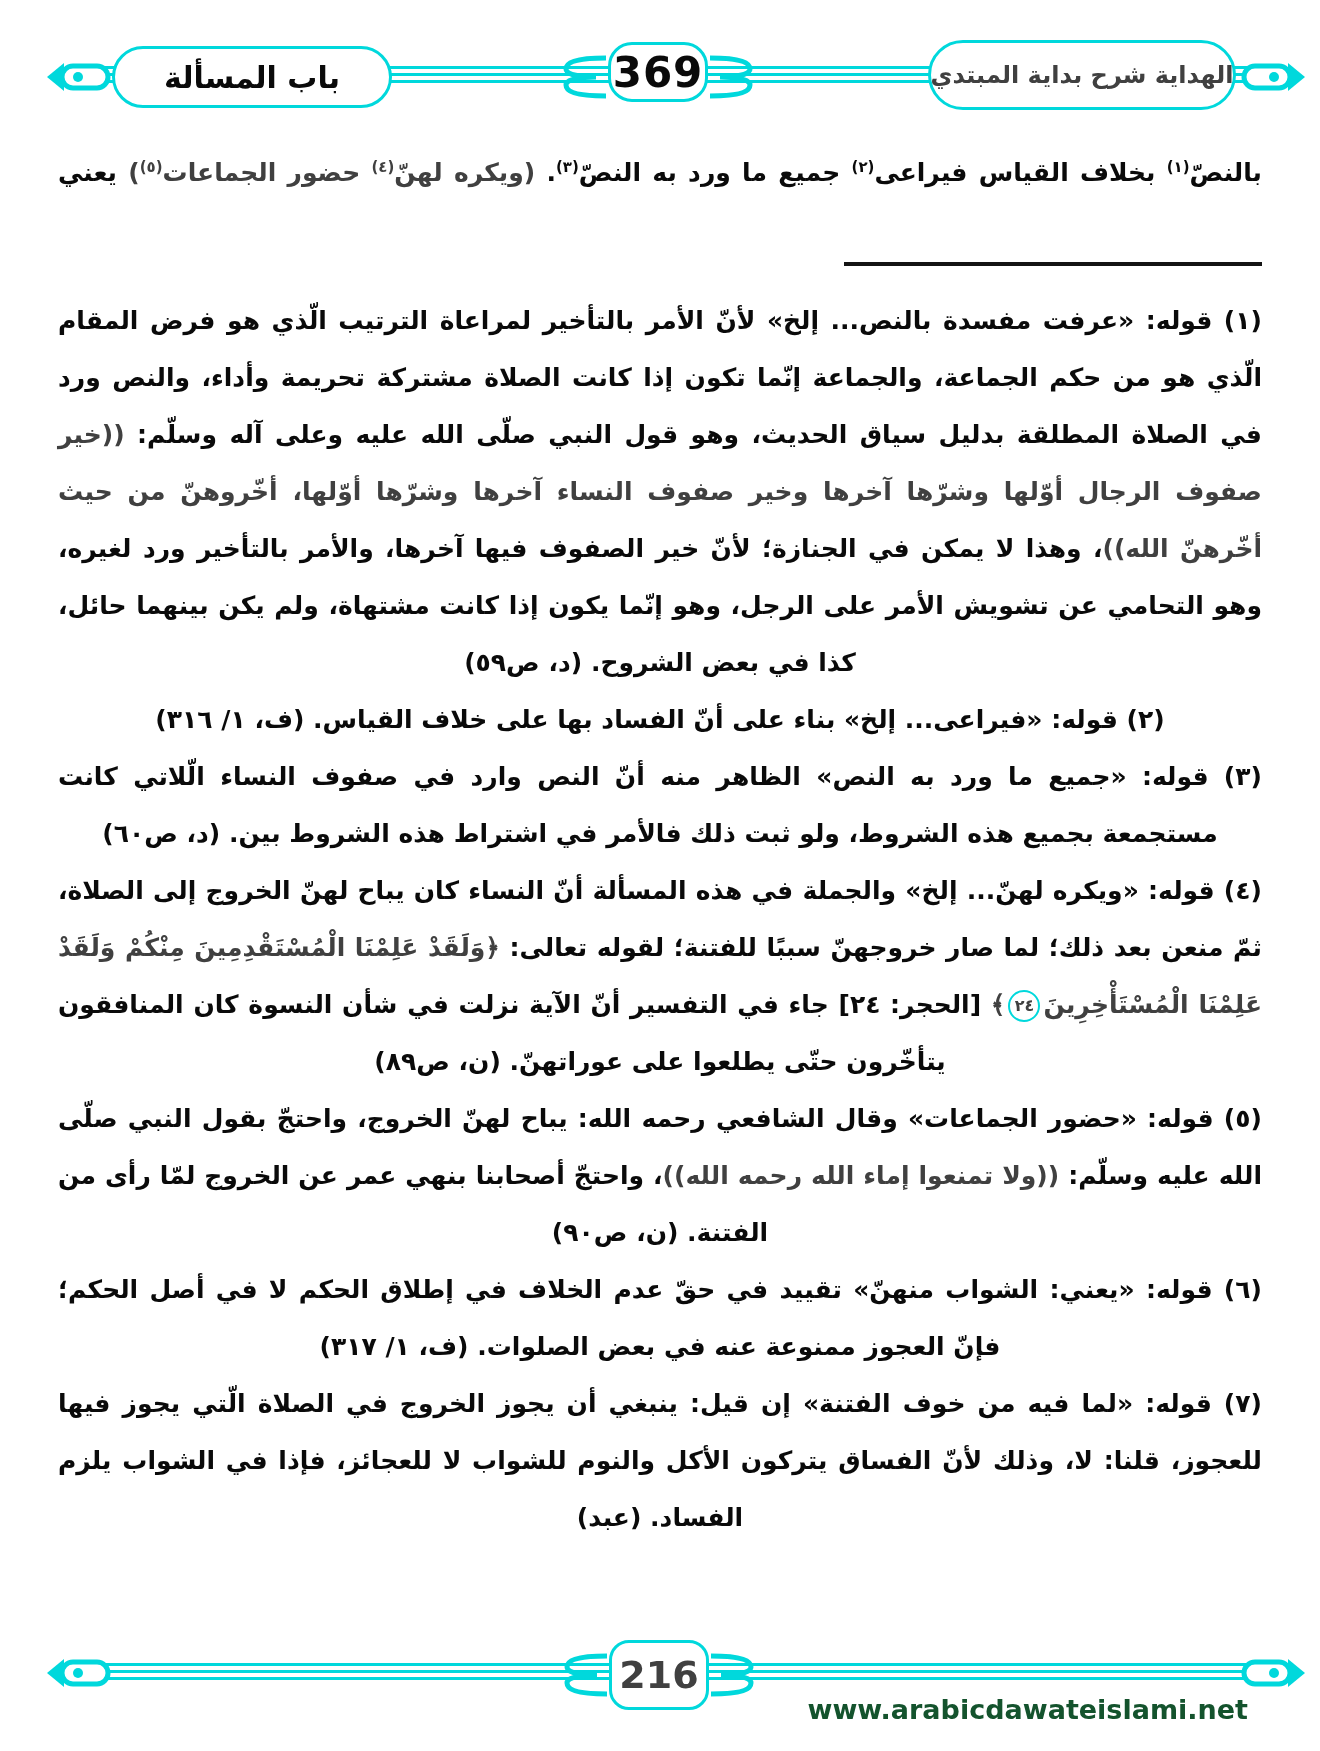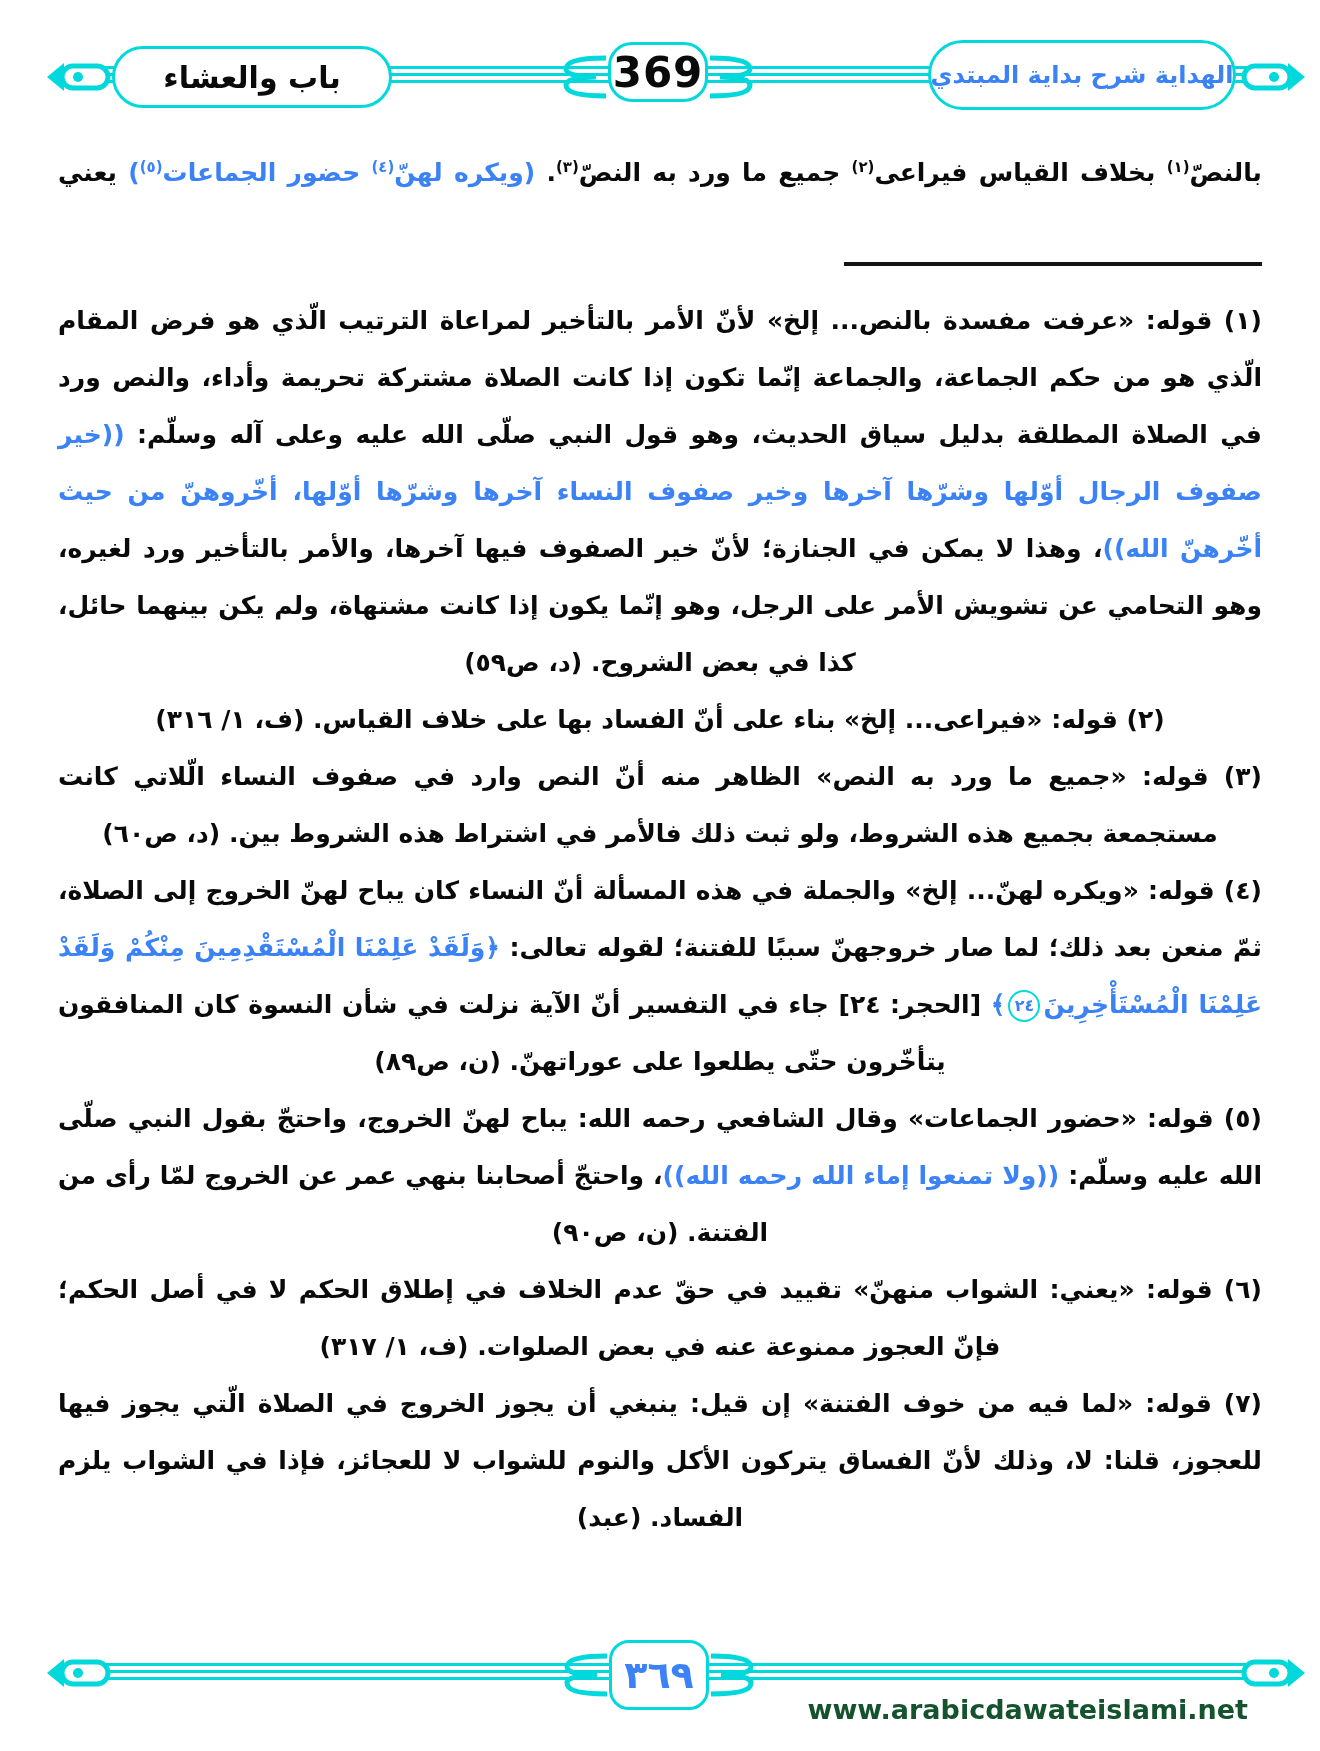--- a/index.html
+++ b/index.html
@@ -1,21 +1,21 @@
 <!DOCTYPE html>
 <html lang="ar"><head>
 <meta charset="utf-8">
 <style>
   * { margin:0; padding:0; box-sizing:border-box; }
   html,body { background:#ffffff; }
   .page {
     position:relative; width:1320px; height:1751px; background:#fff;
     font-family:"DejaVu Sans", sans-serif; overflow:hidden; color:#0a0a0a;
   }
-  .cyan { color:#3b82f6; }
+  .cyan { color:#404040; }
 
   
   .band-rule {
     position:absolute; height:17px; z-index:0;
     background:linear-gradient(to bottom,
       #00d8dc 0 3px, #fff 3px 7px,
       #00d8dc 7px 10px, #fff 10px 14px,
       #00d8dc 14px 17px);
   }
   .hdr-rule { left:70px; right:70px; top:66px; }
@@ -71,21 +71,21 @@
 
     <span class="ornament" style="left:44px; top:50px;">
       <svg width="68" height="54" viewBox="0 0 68 54">
         <path d="M3 27 L20 13 V41 Z" fill="#00d8dc"></path>
         <rect x="18" y="16" width="46" height="22" rx="11" fill="#fff" stroke="#00d8dc" stroke-width="5"></rect>
         <circle cx="34" cy="27" r="5" fill="#00d8dc"></circle>
       </svg>
     </span>
 
     <div class="capsule cap-chapter">
-      <span>باب والعشاء</span>
+      <span>باب المسألة</span>
     </div>
 
     <span class="ornament" style="left:560px; top:48px;">
       <svg width="46" height="58" viewBox="0 0 46 58">
         <path d="M46 10 C14 10 6 15 6 21 C6 27 22 29 36 29 C22 29 6 31 6 37 C6 43 14 48 46 48" fill="none" stroke="#00d8dc" stroke-width="5"></path>
       </svg>
     </span>
 
     <div class="capsule cap-number">
       <span>369</span>
@@ -141,21 +141,21 @@
       </svg>
     </span>
 
     <span class="ornament" style="left:561px; top:1646px;">
       <svg width="46" height="58" viewBox="0 0 46 58">
         <path d="M46 10 C14 10 6 15 6 21 C6 27 22 29 36 29 C22 29 6 31 6 37 C6 43 14 48 46 48" fill="none" stroke="#00d8dc" stroke-width="5"></path>
       </svg>
     </span>
 
     <div class="capsule ftr-box cyan">
-      <span>٣٦٩</span>
+      <span>216</span>
     </div>
 
     <span class="ornament flip" style="left:711px; top:1646px;">
       <svg width="46" height="58" viewBox="0 0 46 58">
         <path d="M46 10 C14 10 6 15 6 21 C6 27 22 29 36 29 C22 29 6 31 6 37 C6 43 14 48 46 48" fill="none" stroke="#00d8dc" stroke-width="5"></path>
       </svg>
     </span>
 
     <span class="ornament flip" style="left:1240px; top:1646px;">
       <svg width="68" height="54" viewBox="0 0 68 54">

